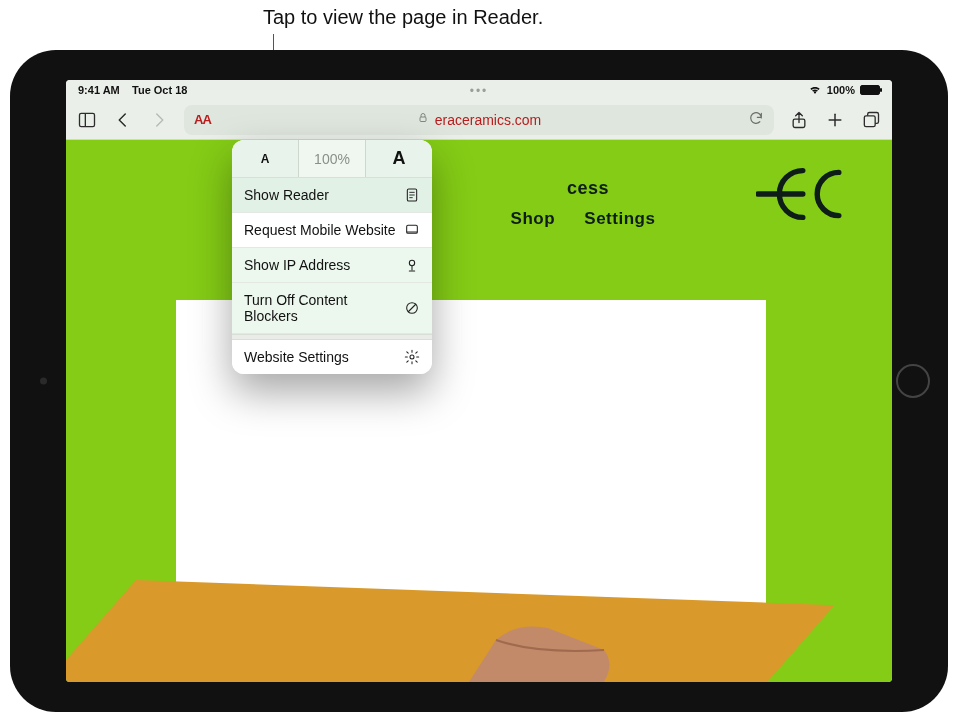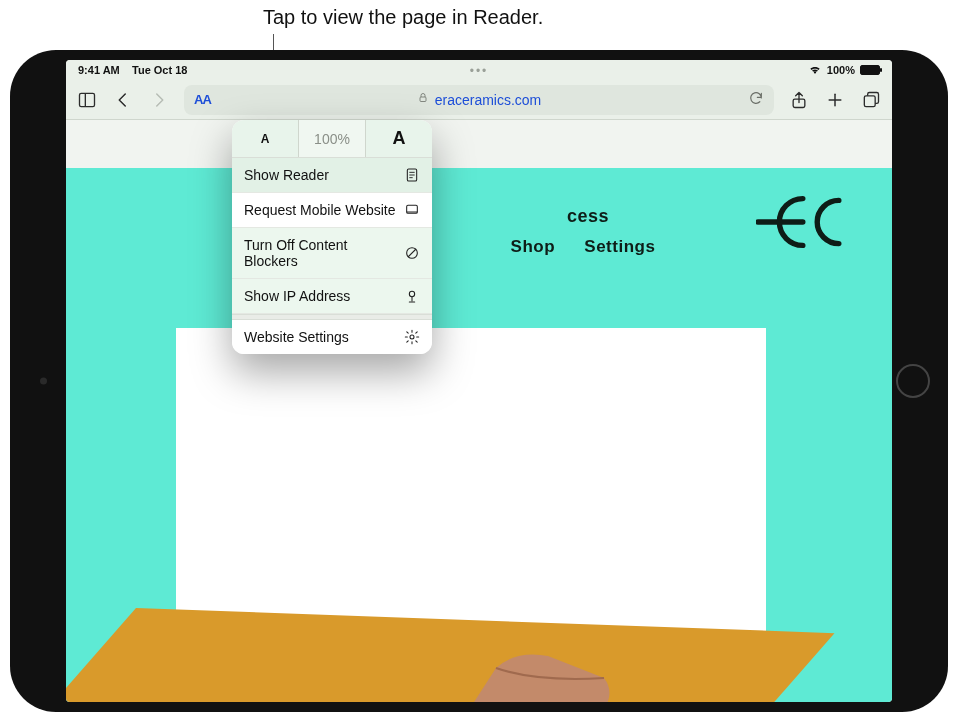--- a/index.html
+++ b/index.html
@@ -31,21 +31,21 @@
 
   
   .device {
     position: absolute;
     top: 50px;
     left: 10px;
     width: 938px;
     height: 662px;
     background: #111;
     border-radius: 46px;
-    padding: 10px 56px;
+    padding: 30px 56px;
   }
   .device::before { 
     content: "";
     position: absolute;
     left: 30px;
     top: 50%;
     width: 7px; height: 7px;
     border-radius: 50%;
     background: #2a2a2a;
     transform: translateY(-50%);
@@ -117,44 +117,43 @@
     flex: 1;
     height: 30px;
     background: #dfe6de;
     border-radius: 8px;
     display:flex;
     align-items:center;
     justify-content:center;
     gap:6px;
     position:relative;
     font-size:14px;
-    color:#1d4ed8;
+    color:#b91c1c;
   }
   .addr .aa {
     position:absolute; left:10px;
     font-weight:700; font-size:13px;
     letter-spacing:-1px;
   }
   .addr .reload {
     position:absolute; right:10px;
     color:#6b6f68;
   }
   .addr .lock { font-size:12px; color:#6b6f68; }
   .ellipsis {
     position:absolute; top:-16px; left:50%; transform:translateX(-50%);
     color:#9aa098; font-size:12px; letter-spacing:2px;
   }
 
   
   .page {
     position:absolute;
     top:60px; left:0; right:0; bottom:0;
-    background:#5eead4;
+    background:#84cc16;
     overflow:hidden;
-    margin-top:48px;
   }
   .site-nav {
     position:absolute;
     top:38px; left:0; right:0;
     text-align:center;
     font-weight:800;
     font-size:17px;
     color:#0e1d17;
     letter-spacing:0.5px;
   }
@@ -376,32 +375,32 @@
 
       <div class="menu-item">
         <span>Request Mobile Website</span>
         <svg viewBox="0 0 24 24">
             <rect x="4" y="5" width="16" height="12" rx="2" fill="none" stroke="currentColor" stroke-width="1.6"></rect>
             <line x1="4" y1="15" x2="20" y2="15" stroke="currentColor" stroke-width="1.6"></line>
           </svg>
       </div>
 
       <div class="menu-item tinted-light">
+        <span>Show IP Address</span>
+        <svg viewBox="0 0 24 24">
+            <circle cx="12" cy="9" r="4" fill="none" stroke="currentColor" stroke-width="1.6"></circle>
+            <path d="M12 13v6M8 21h8" stroke="currentColor" stroke-width="1.6" stroke-linecap="round"></path>
+          </svg>
+      </div>
+
+      <div class="menu-item tinted-light">
         <span>Turn Off Content Blockers</span>
         <svg viewBox="0 0 24 24">
             <circle cx="12" cy="12" r="8" fill="none" stroke="currentColor" stroke-width="1.6"></circle>
             <line x1="6" y1="18" x2="18" y2="6" stroke="currentColor" stroke-width="1.6"></line>
-          </svg>
-      </div>
-
-      <div class="menu-item tinted-light">
-        <span>Show IP Address</span>
-        <svg viewBox="0 0 24 24">
-            <circle cx="12" cy="9" r="4" fill="none" stroke="currentColor" stroke-width="1.6"></circle>
-            <path d="M12 13v6M8 21h8" stroke="currentColor" stroke-width="1.6" stroke-linecap="round"></path>
           </svg>
       </div>
 
       <div class="menu-sep"></div>
 
       <div class="menu-item">
         <span>Website Settings</span>
         <svg viewBox="0 0 24 24">
             <circle cx="12" cy="12" r="3" fill="none" stroke="currentColor" stroke-width="1.6"></circle>
             <path d="M12 2v3M12 19v3M4.2 4.2l2.1 2.1M17.7 17.7l2.1 2.1M2 12h3M19 12h3M4.2 19.8l2.1-2.1M17.7 6.3l2.1-2.1" stroke="currentColor" stroke-width="1.6" stroke-linecap="round"></path>

